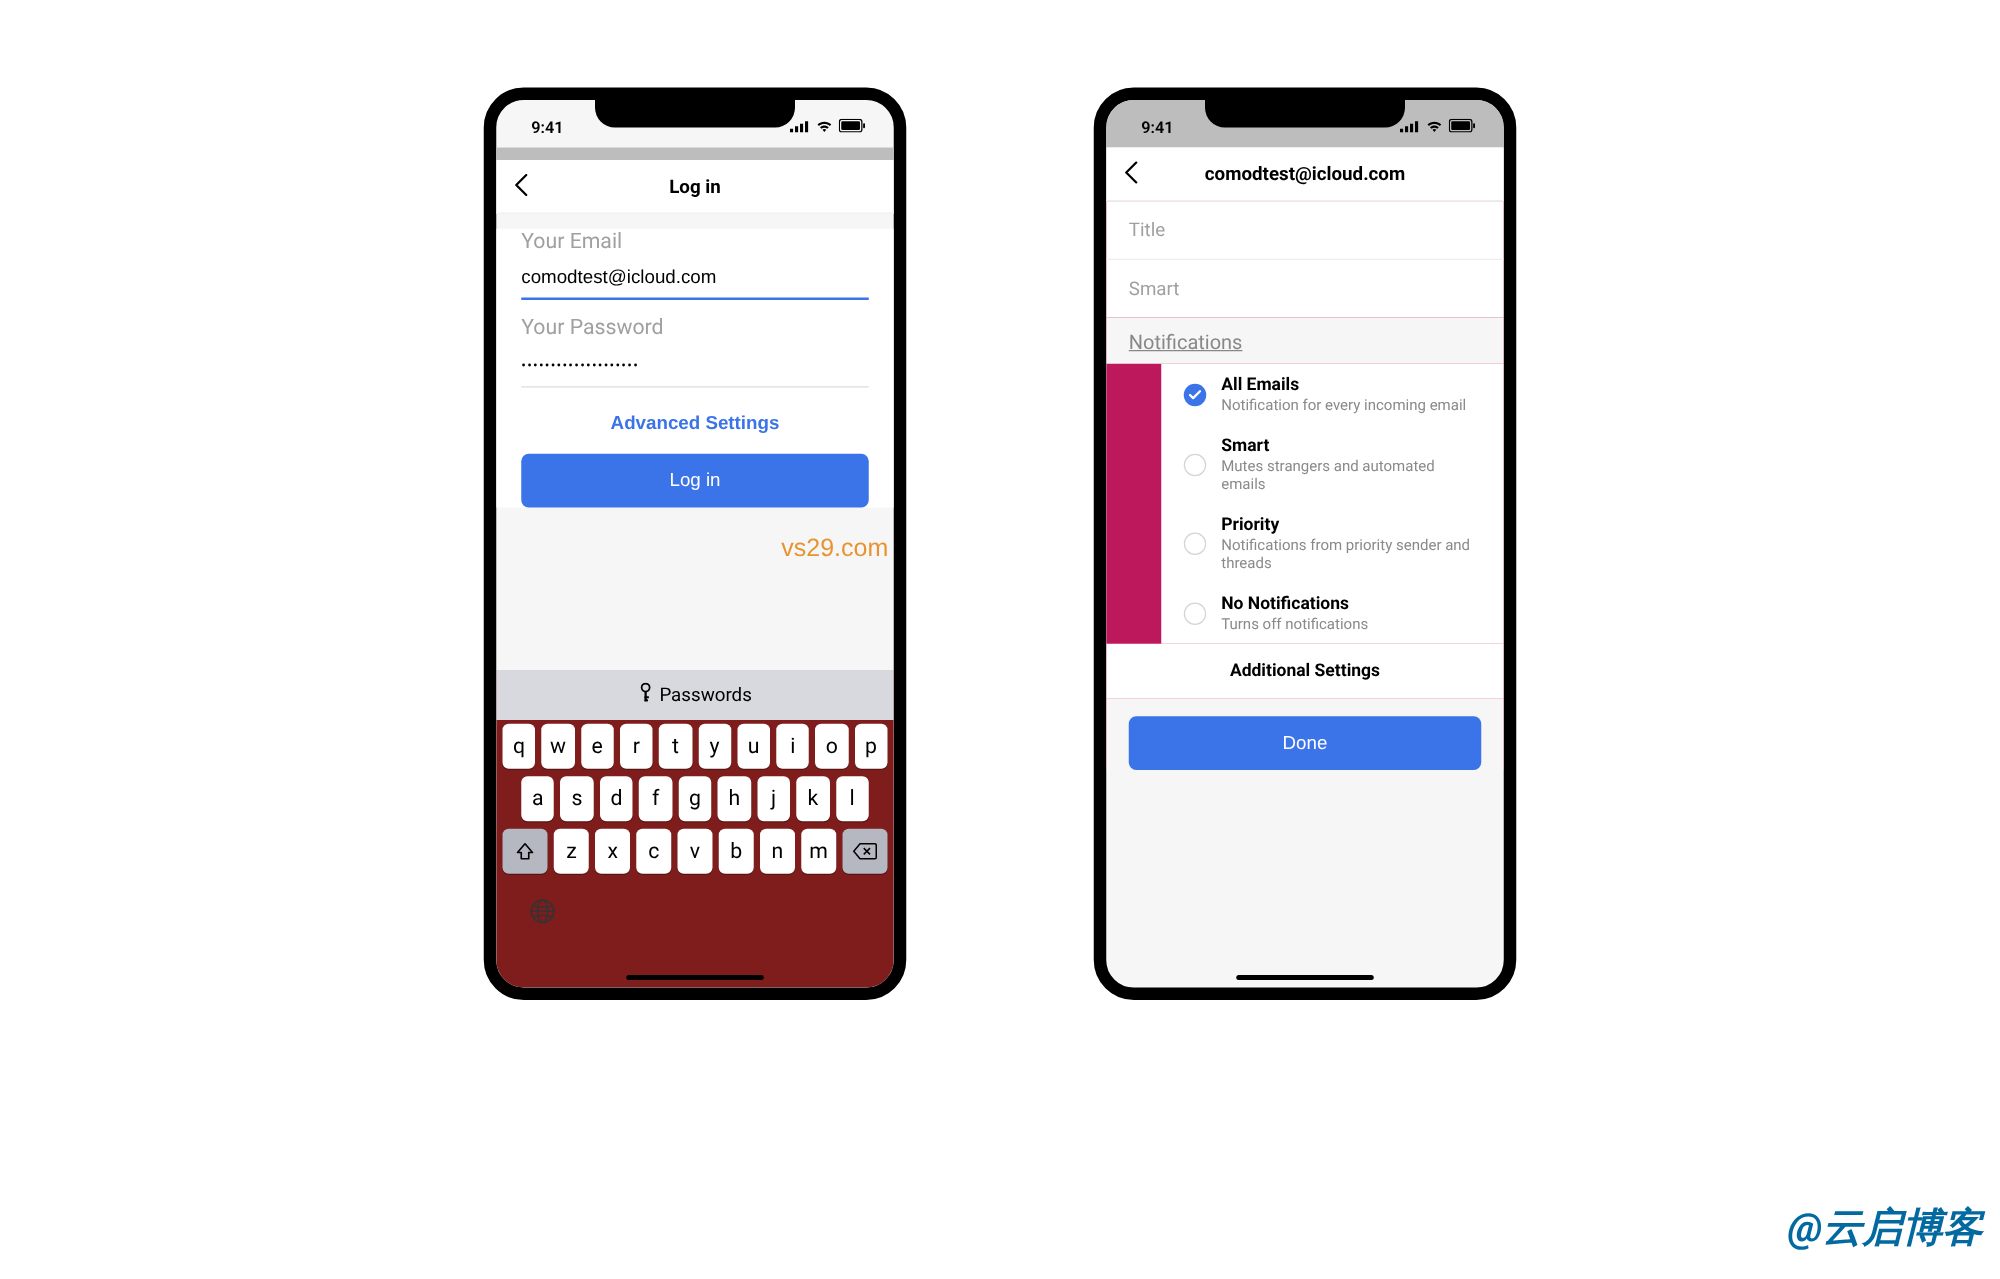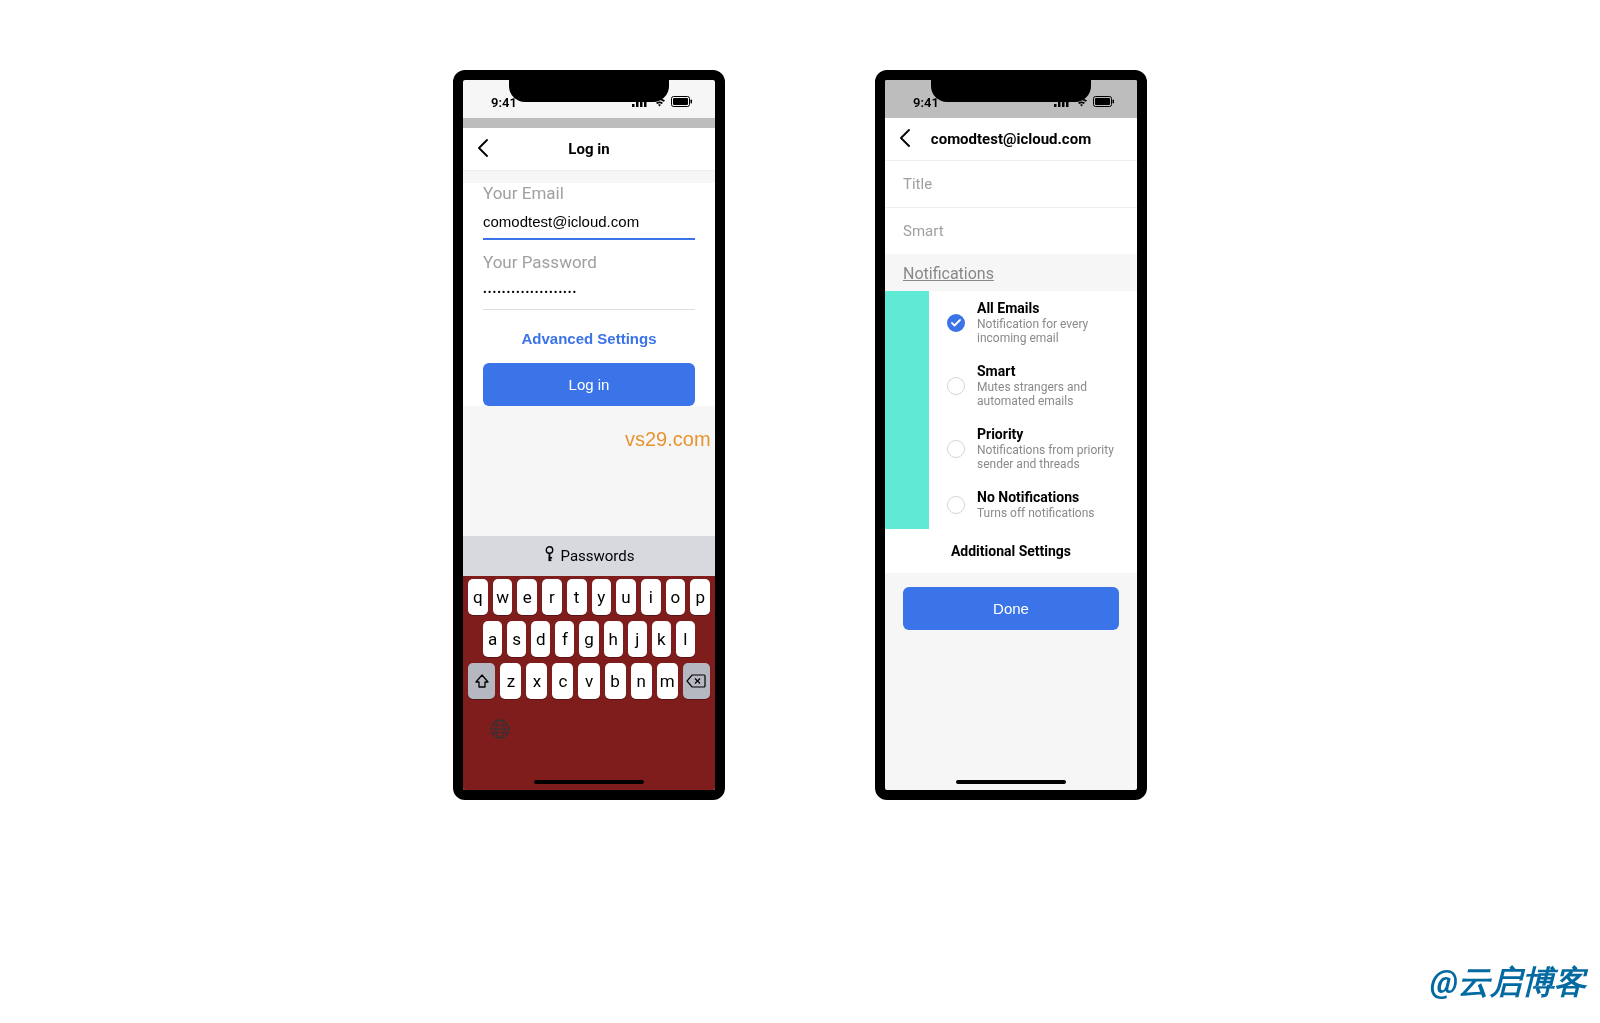--- a/index.html
+++ b/index.html
@@ -12,24 +12,24 @@
     overflow: hidden;
   }
   .container {
     display: flex;
     align-items: flex-start;
     justify-content: center;
     gap: 150px;
     padding-top: 70px;
   }
   .phone {
-    width: 272px;
+    width: 338px;
     height: 730px;
     border: 10px solid #000;
-    border-radius: 12px;
+    border-radius: 32px;
     background: #f6f6f7;
     position: relative;
     overflow: hidden;
   }
   .notch {
     position: absolute;
     top: 0;
     left: 50%;
     transform: translateX(-50%);
     width: 160px;
@@ -164,21 +164,21 @@
     bottom: 6px;
     left: 50%;
     transform: translateX(-50%);
     width: 110px;
     height: 4px;
     background: #000;
     border-radius: 4px;
   }
 
   
-  .phone2-body { background: #5eead4; }
+  .phone2-body { background: #be185d; }
   .section-header {
     font-size: 16px;
     color: #888;
     padding: 10px 18px 8px 18px;
     background: #f6f6f7;
     text-decoration: underline;
   }
   .input-row {
     background: #fff;
     padding: 14px 18px;

